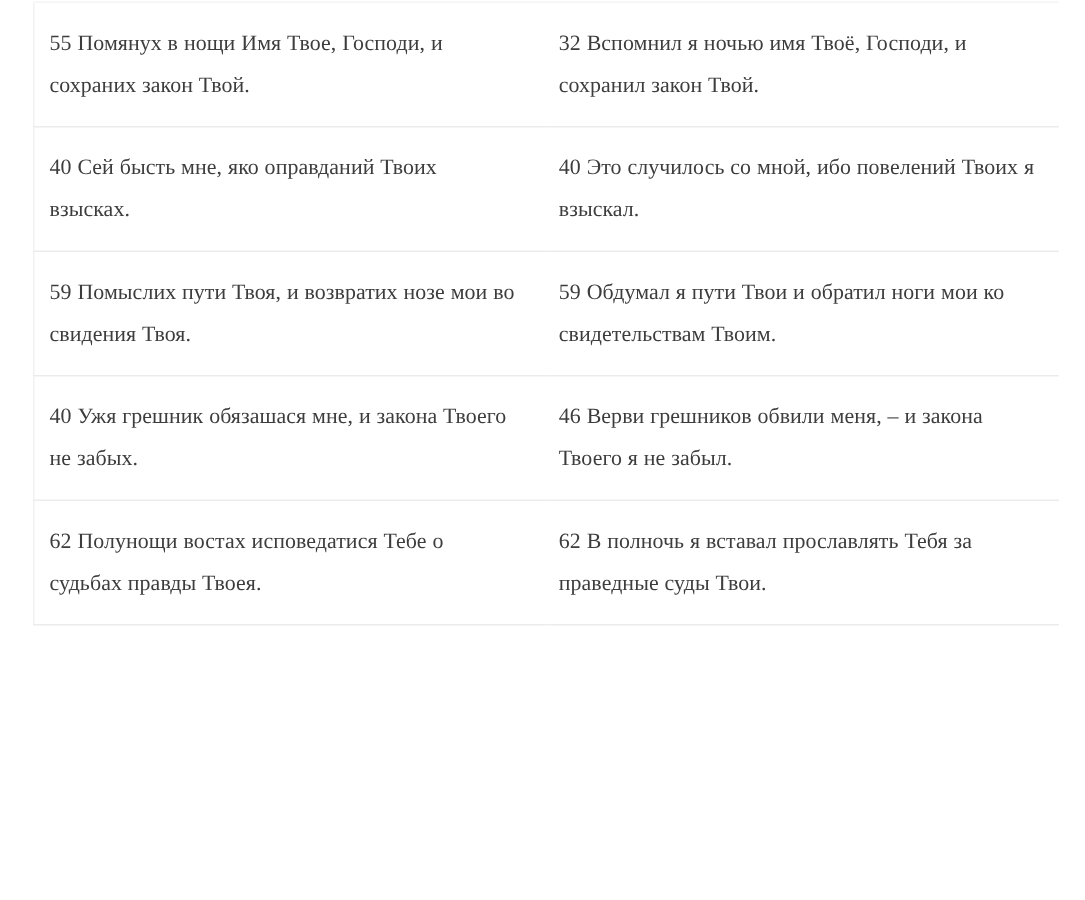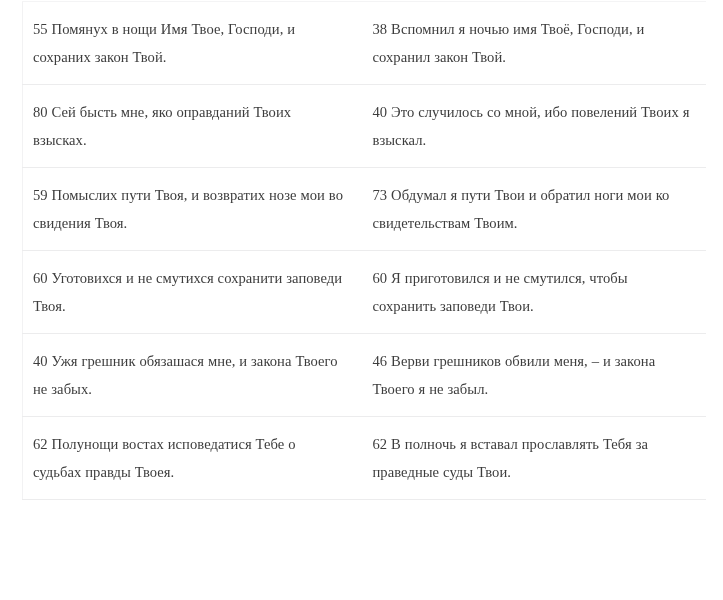--- a/index.html
+++ b/index.html
@@ -78,52 +78,44 @@
       <col class="col-slavonic">
       <col class="col-russian">
     </colgroup>
     <tbody>
 
       <tr class="verse-row">
         <td class="verse-cell verse-cell-slavonic">
           <p class="verse-text">55 Помянух в нощи Имя Твое, Господи, и сохраних закон Твой.</p>
         </td>
         <td class="verse-cell verse-cell-russian">
-          <p class="verse-text">38 Вспомнил я ночью имя Твоё, Господи, и сохранил закон Твой.</p>
+          <p class="verse-text">32 Вспомнил я ночью имя Твоё, Господи, и сохранил закон Твой.</p>
         </td>
       </tr>
 
       <tr class="verse-row">
         <td class="verse-cell verse-cell-slavonic">
-          <p class="verse-text">80 Сей бысть мне, яко оправданий Твоих взысках.</p>
+          <p class="verse-text">40 Сей бысть мне, яко оправданий Твоих взысках.</p>
         </td>
         <td class="verse-cell verse-cell-russian">
           <p class="verse-text">40 Это случилось со мной, ибо повелений Твоих я взыскал.</p>
         </td>
       </tr>
 
 
 
       <tr class="verse-row">
         <td class="verse-cell verse-cell-slavonic">
           <p class="verse-text">59 Помыслих пути Твоя, и возвратих нозе мои во свидения Твоя.</p>
         </td>
         <td class="verse-cell verse-cell-russian">
-          <p class="verse-text">73 Обдумал я пути Твои и обратил ноги мои ко свидетельствам Твоим.</p>
+          <p class="verse-text">59 Обдумал я пути Твои и обратил ноги мои ко свидетельствам Твоим.</p>
         </td>
       </tr>
 
-      <tr class="verse-row">
-        <td class="verse-cell verse-cell-slavonic">
-          <p class="verse-text">60 Уготовихся и не смутихся сохранити заповеди Твоя.</p>
-        </td>
-        <td class="verse-cell verse-cell-russian">
-          <p class="verse-text">60 Я приготовился и не смутился, чтобы сохранить заповеди Твои.</p>
-        </td>
-      </tr>
 
       <tr class="verse-row">
         <td class="verse-cell verse-cell-slavonic">
           <p class="verse-text">40 Ужя грешник обязашася мне, и закона Твоего не забых.</p>
         </td>
         <td class="verse-cell verse-cell-russian">
           <p class="verse-text">46 Верви грешников обвили меня, – и закона Твоего я не забыл.</p>
         </td>
       </tr>
 

